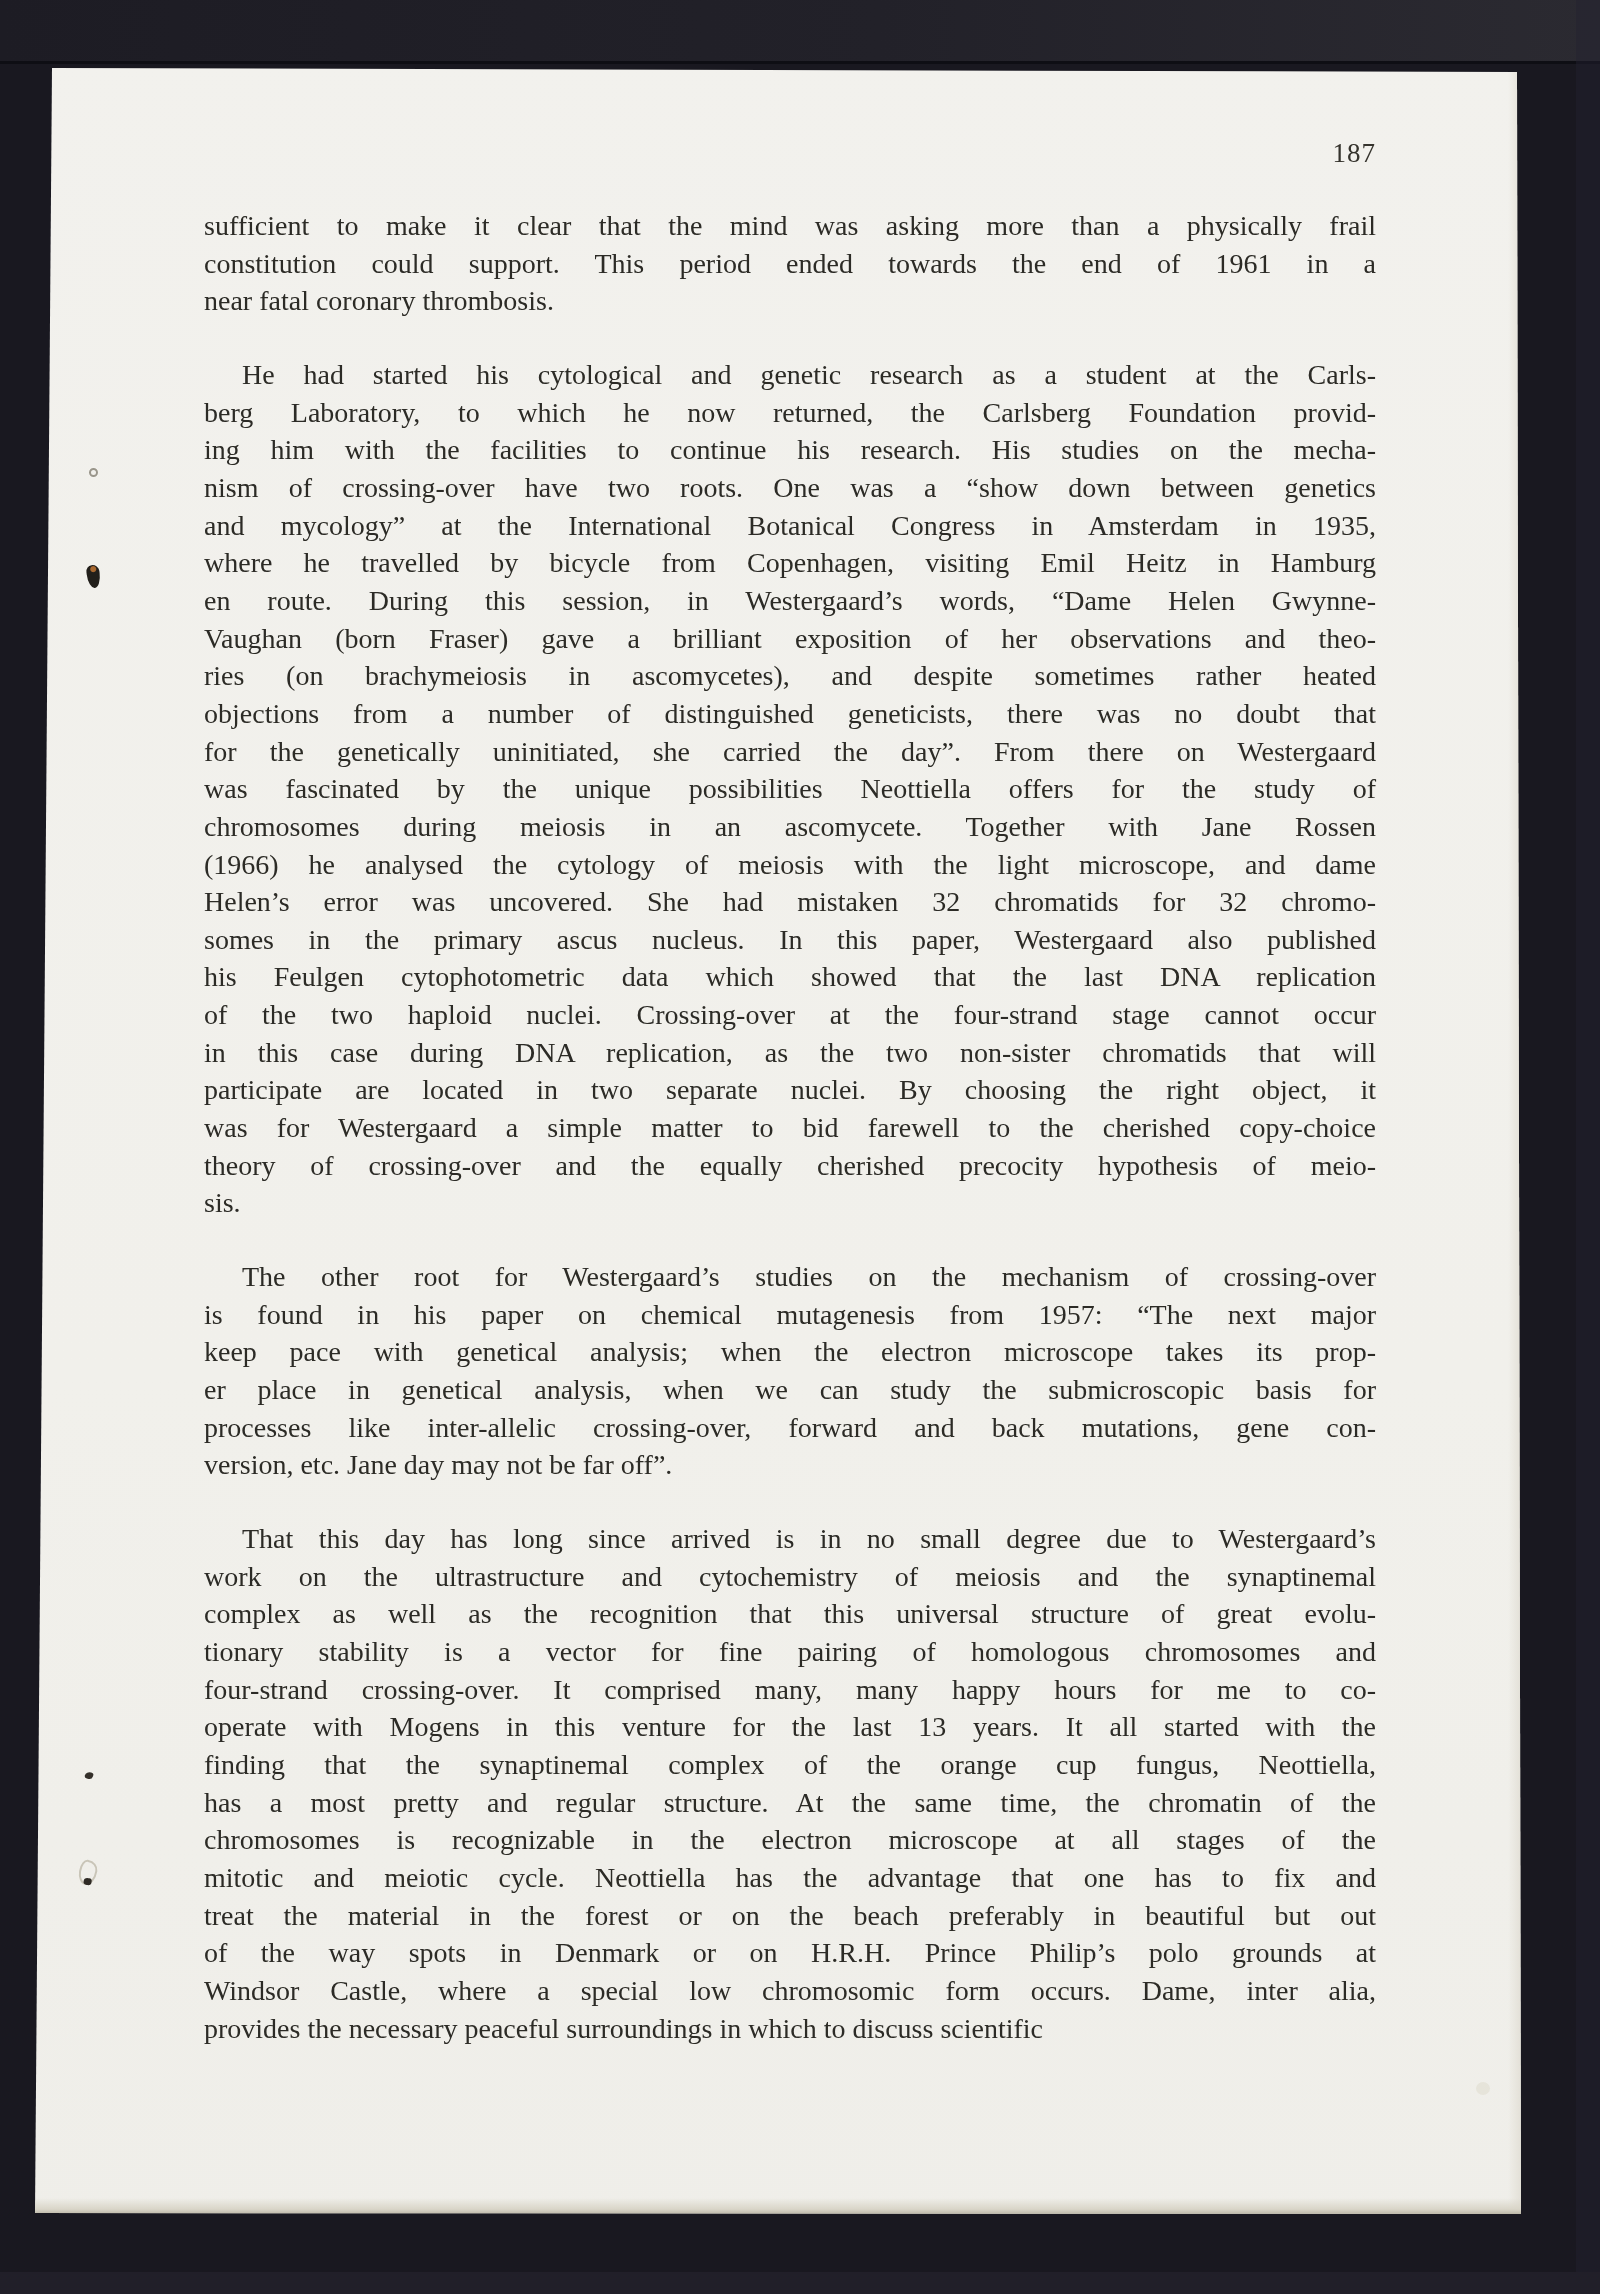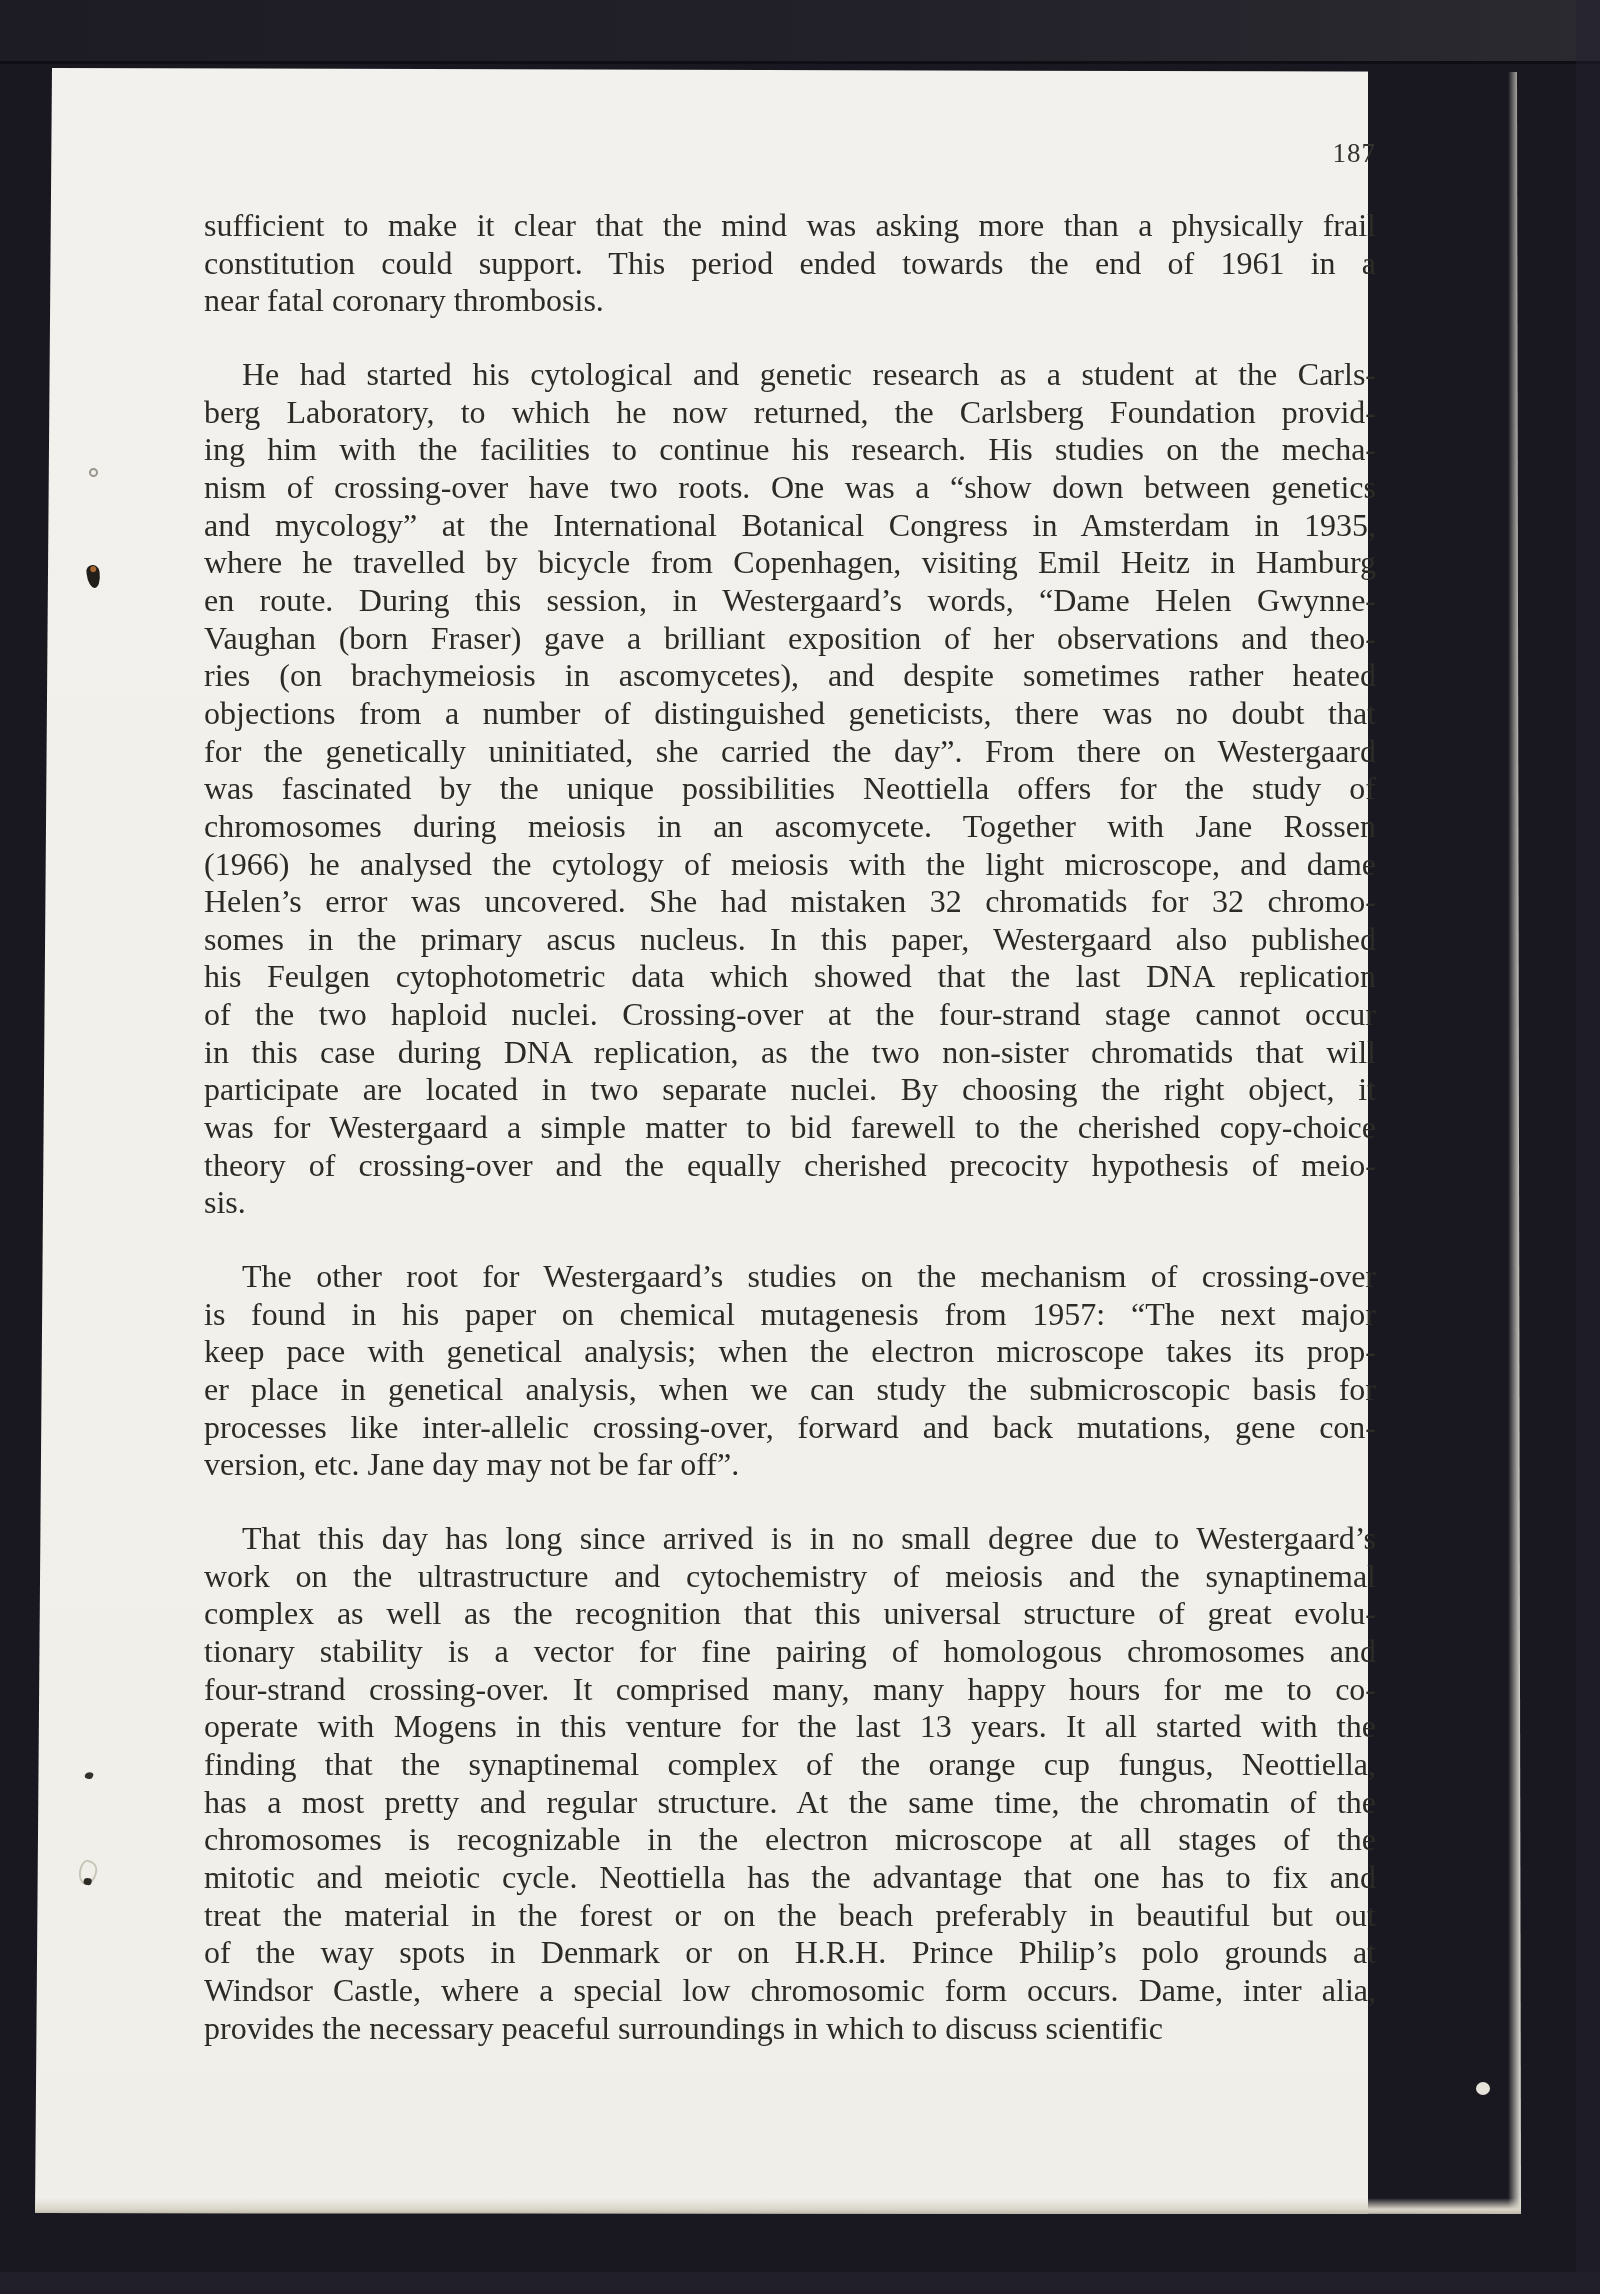--- a/index.html
+++ b/index.html
@@ -21,21 +21,21 @@
     position: absolute; right: 0; top: 0; width: 24px; height: 2294px;
     background: #232230; opacity: .45;
   }
   .bg-bottom-band {
     position: absolute; left: 0; bottom: 0; width: 1600px; height: 22px;
     background: #211f29;
   }
 
   
   .paper {
-    position: absolute; left: 0; top: 0; width: 1368px; height: 2294px;
+    position: absolute; left: 0; top: 0; width: 1600px; height: 2294px;
     background: linear-gradient(180deg, #f2f1ed 0%, #f1f0eb 60%, #efeee9 100%);
     clip-path: polygon(52px 68px, 1517px 72px, 1521px 2214px, 35px 2213px);
   }
   .paper-edge-bottom {
     position: absolute; left: 35px; top: 2198px; width: 1486px; height: 16px;
     background: linear-gradient(180deg, rgba(216,212,199,0) 0%, #d9d5c8 70%, #bcb7a8 100%);
   }
   .paper-edge-right {
     position: absolute; left: 1508px; top: 72px; width: 13px; height: 2142px;
     background: linear-gradient(90deg, rgba(223,220,211,0) 0%, #e3e0d7 100%);
@@ -43,21 +43,21 @@
 
   .page-number-row {
     position: absolute; left: 204px; top: 134px; width: 1172px;
     text-align: right;
     font-size: 27px; line-height: 38px; color: #35332d;
     letter-spacing: 1px;
   }
 
   .text-block {
     position: absolute; left: 204px; top: 207px; width: 1172px;
-    font-size: 32px; line-height: 37.65px; color: #2c2b26;
+    font-size: 28px; line-height: 37.65px; color: #2c2b26;
   }
   .line {
     text-align: justify;
     text-align-last: justify;
     white-space: normal;
   }
   .line.last { text-align-last: left; }
   .line.indent { text-indent: 38px; margin-top: 36px; }
 
   

